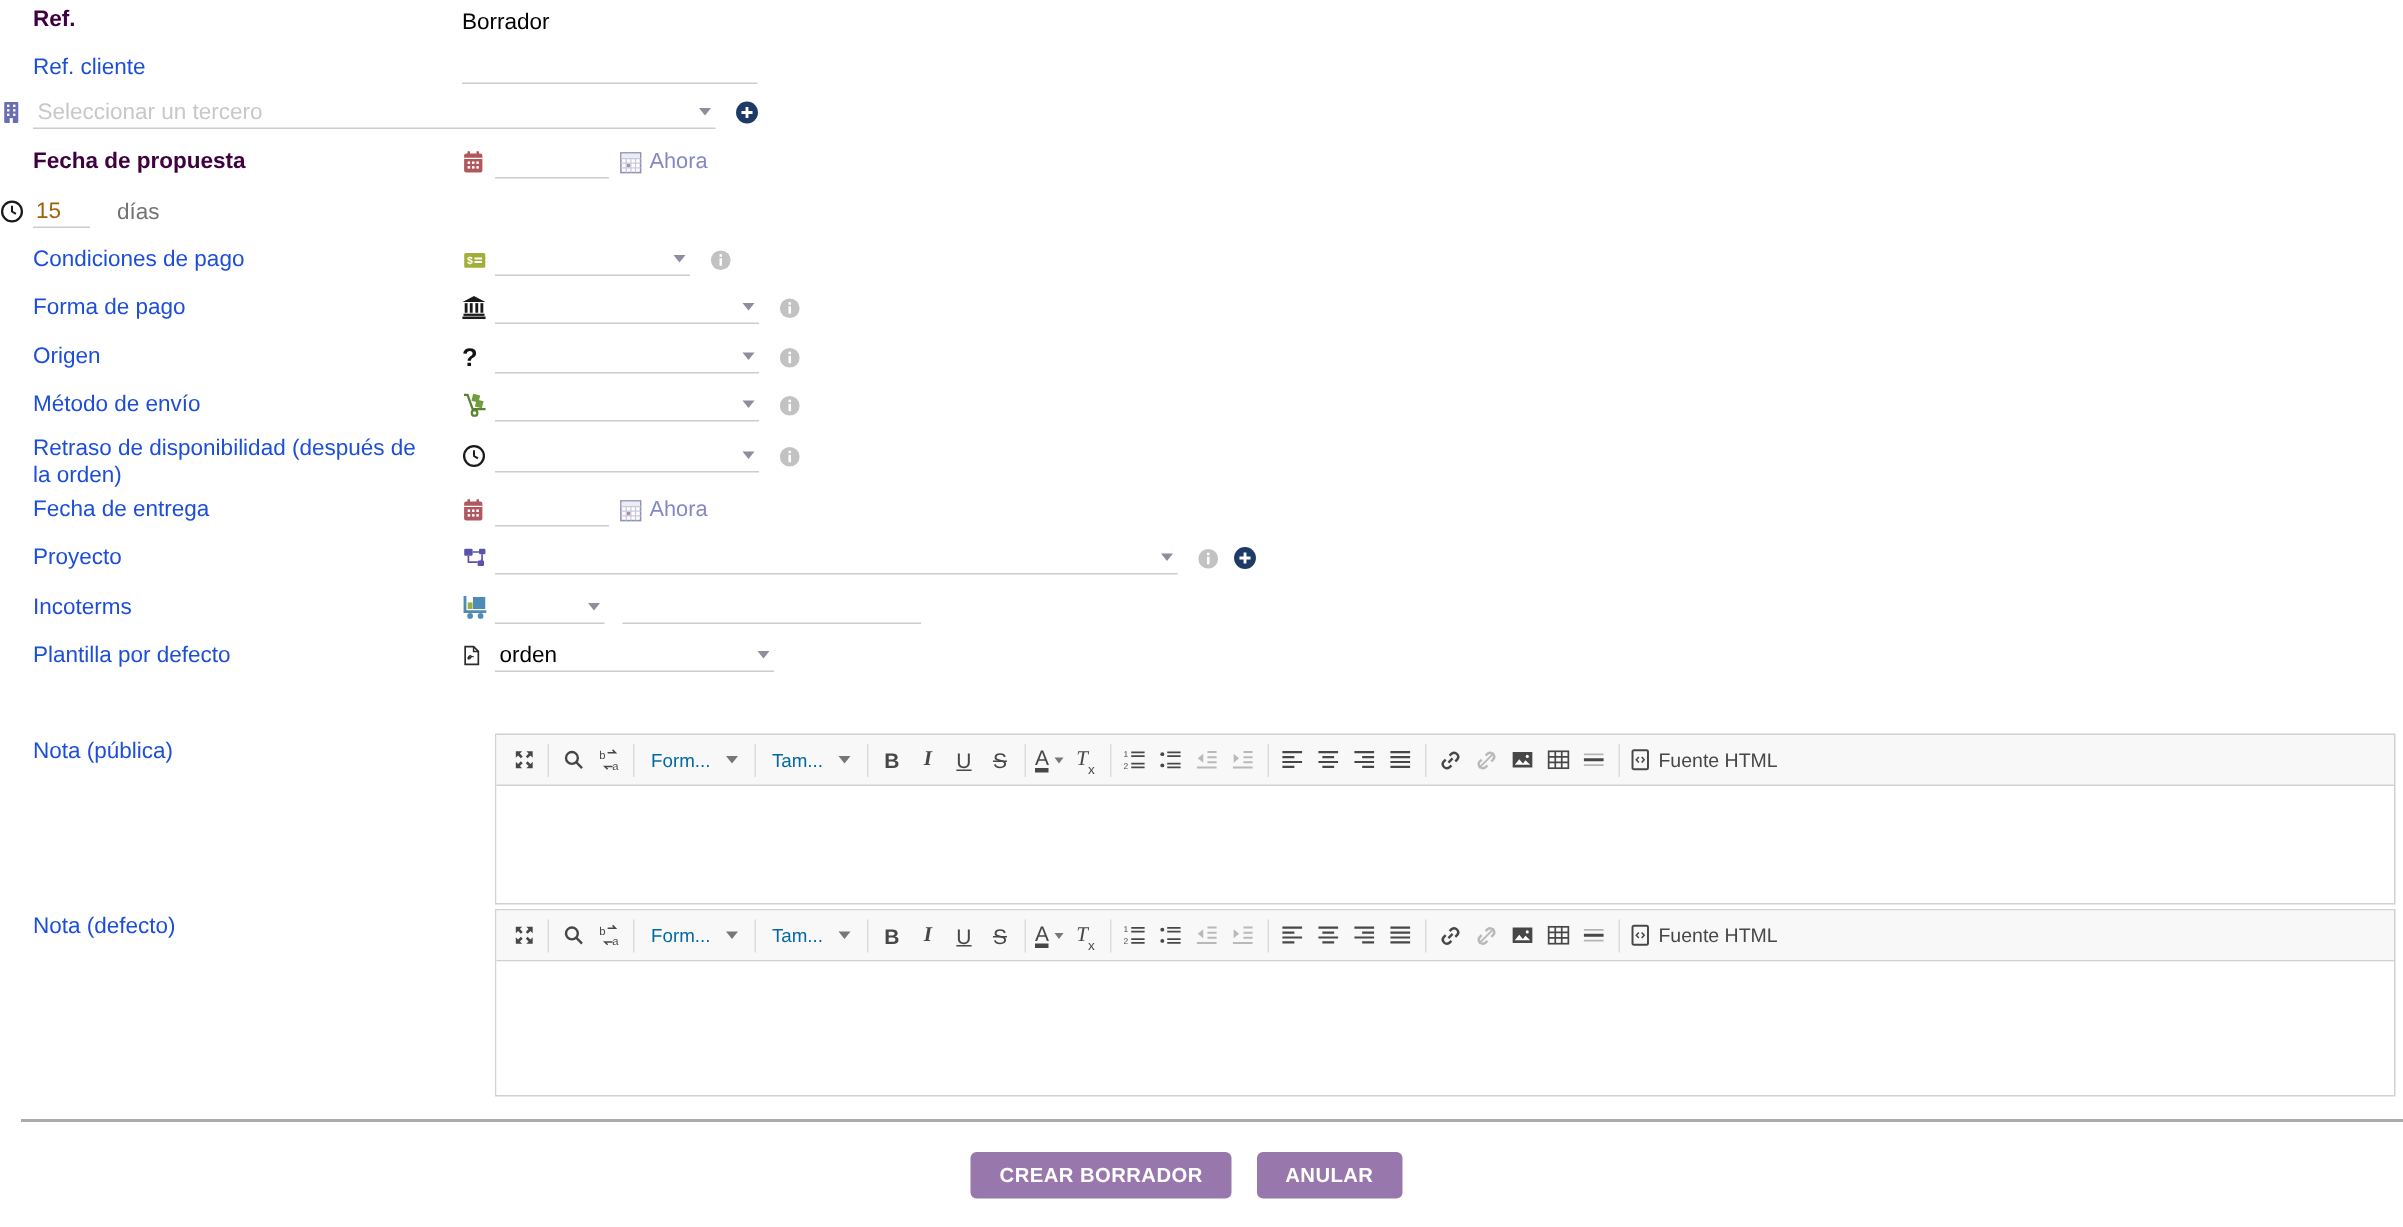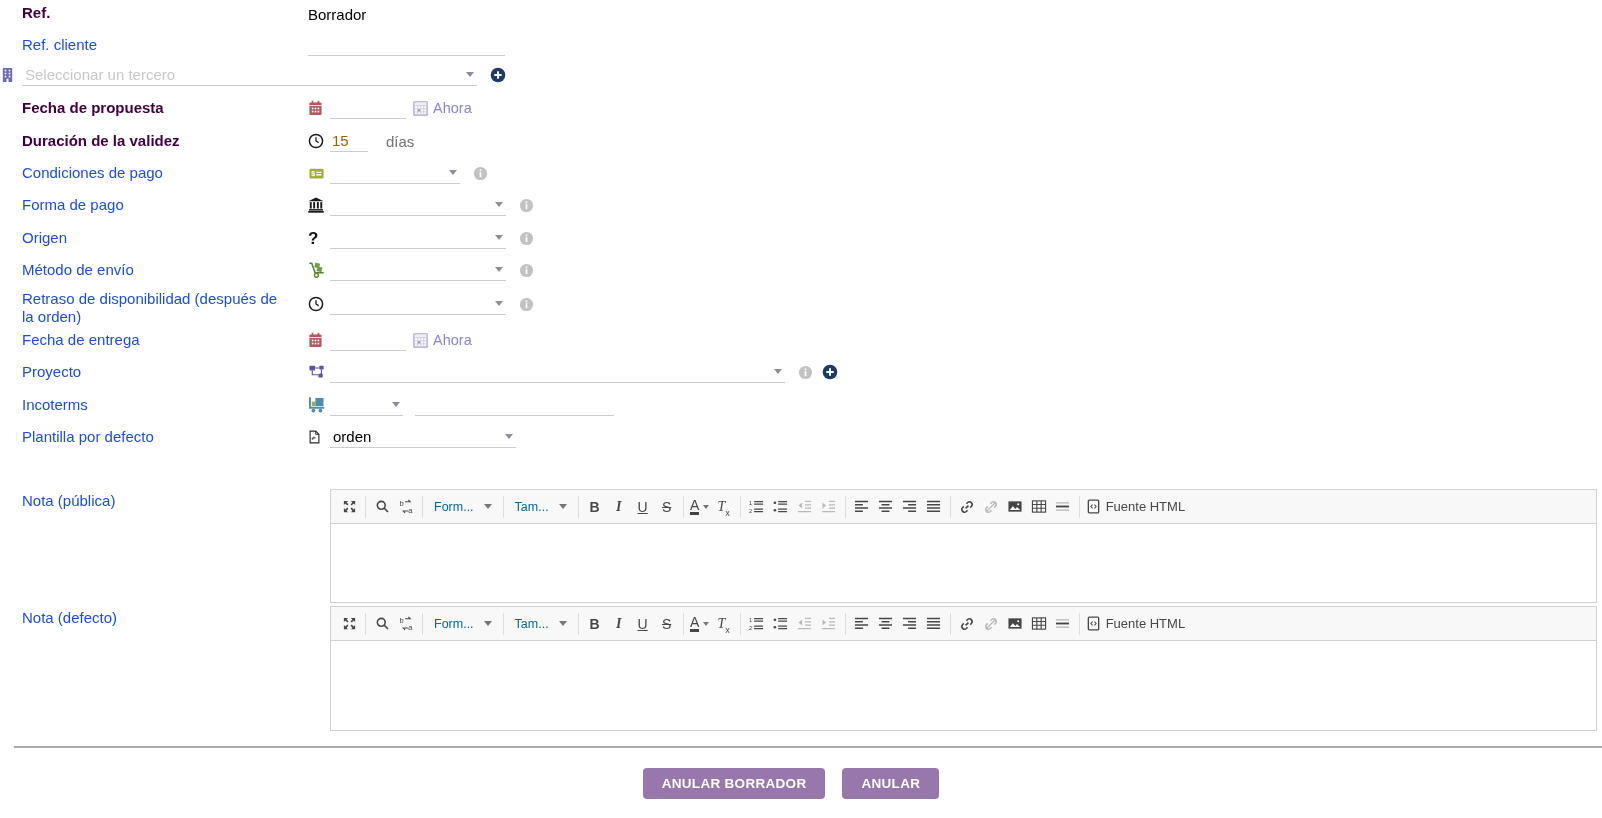--- a/index.html
+++ b/index.html
@@ -121,21 +121,20 @@
             <rect x="1.5" y="1.5" width="13" height="3.4" fill="#ececf4"></rect>
             <path d="M1 5h14M1 8.3h14M1 11.6h14M4.8 5v10M8.1 5v10M11.4 5v10" stroke="#c9c9de" stroke-width="0.9"></path>
             <rect x="5.3" y="8.8" width="2.3" height="2.3" fill="#b08ab0"></rect>
           </svg>
         </span>
       <a class="now-link">Ahora</a>
     </div>
   </div>
 
   <div class="frow" style="top:130px">
-    <div class="flabel required">Duración de la validez</div>
     <div class="fcontent">
       <span class="ficon">
           <svg viewBox="0 0 16 16" width="16" height="16">
             <circle cx="8" cy="8" r="6.6" fill="none" stroke="#1a1a1a" stroke-width="1.5"></circle>
             <path d="M8 4.2V8l2.6 1.6" fill="none" stroke="#1a1a1a" stroke-width="1.3"></path>
           </svg>
         </span>
       <input class="uinput" style="width: 38px;" value="15">
       <span class="unit-text">días</span>
     </div>
@@ -677,17 +676,17 @@
           </svg>
           <span class="tb-source-label">Fuente HTML</span>
         </span>
       </div>
     <div class="ck-content" style="height:89px"></div>
   </div>
 
   <div class="bottom-sep"></div>
 
   <div class="actions">
-    <button class="btn">ANULAR BORRADOR</button>
+    <button class="btn">CREAR BORRADOR</button>
     <button class="btn">ANULAR</button>
   </div>
 
 </div>
 
 </body></html>

